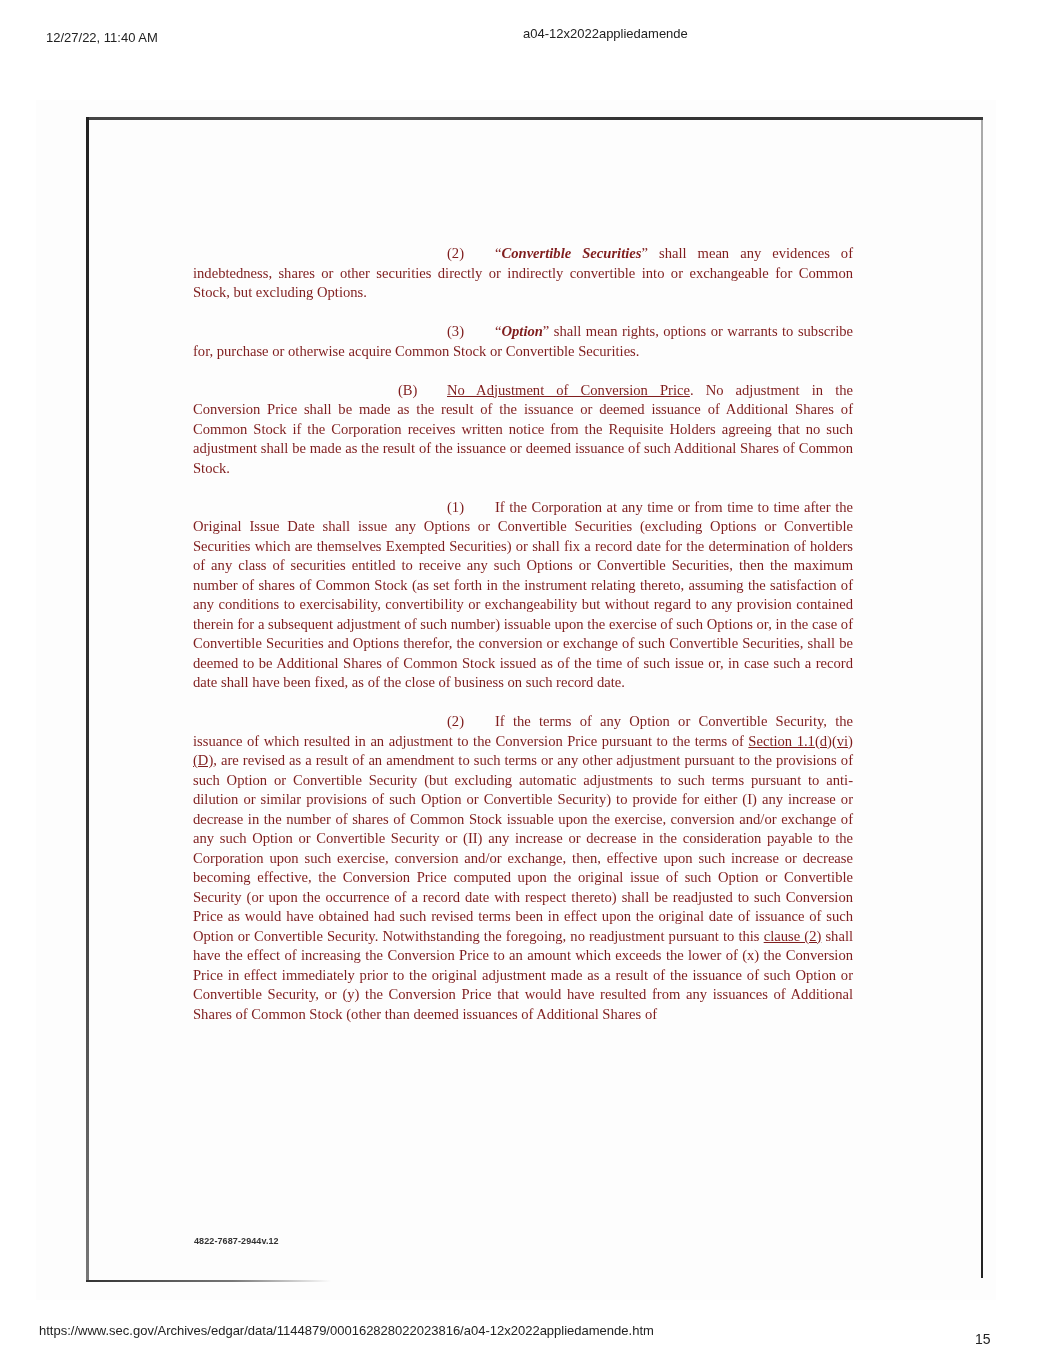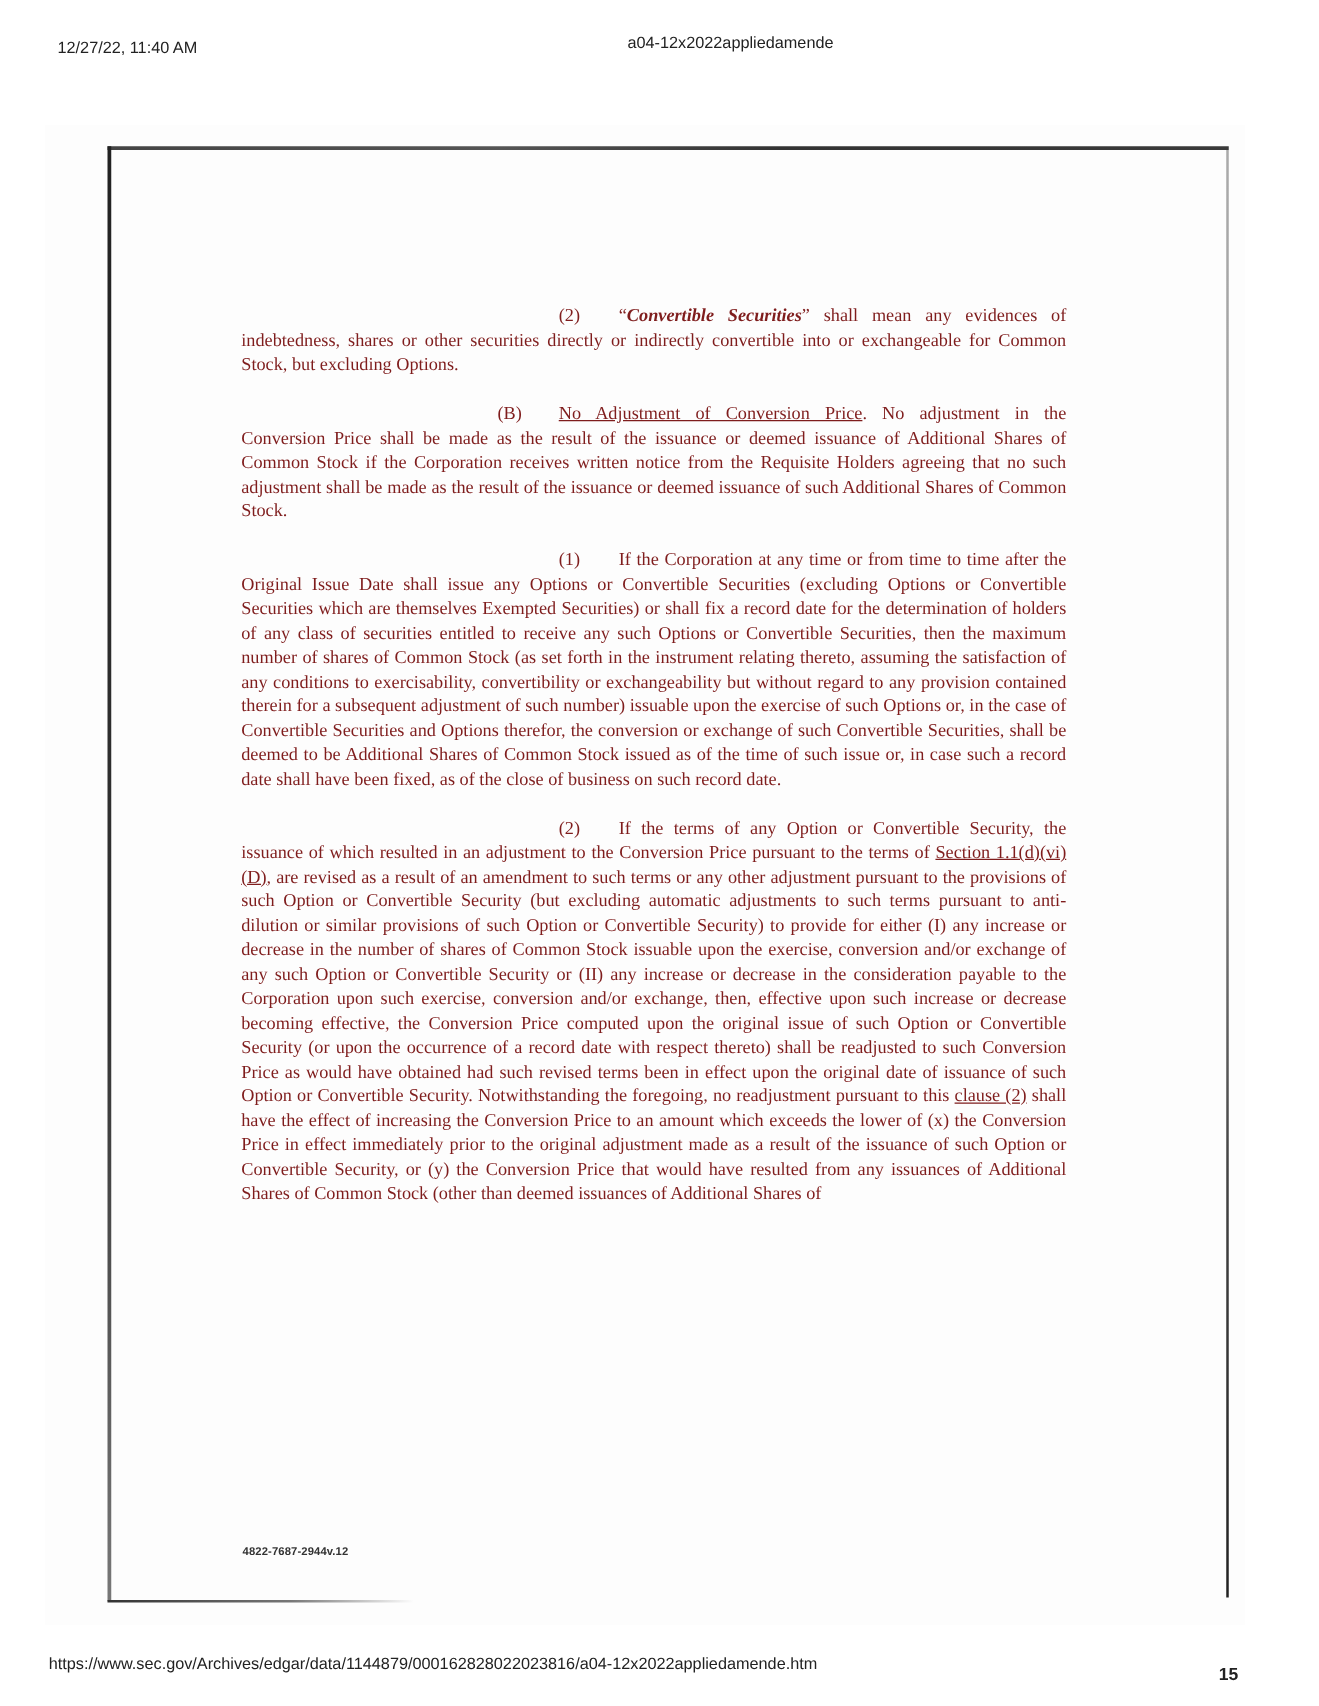--- a/index.html
+++ b/index.html
@@ -26,21 +26,21 @@
       color: #222;
     }
     .hdr-date {
       position: absolute;
       left: 22px;
       top: 4px;
       margin-left: 24px;
     }
     .hdr-title {
       position: absolute;
-      left: 502px;
+      left: 523px;
       top: 0;
     }
     .browser-footer {
       position: absolute;
       top: 1323px;
       left: 0;
       width: 1055px;
       font-family: "Liberation Sans", sans-serif;
       font-size: 13px;
       color: #222;
@@ -48,21 +48,20 @@
     .ftr-url {
       position: absolute;
       left: 39px;
       top: 0;
     }
     .ftr-page {
       position: absolute;
       left: 975px;
       top: 8px;
       font-size: 14px;
-      font-weight: bold;
     }
 
     
     .scan-page {
       position: absolute;
       left: 36px;
       top: 100px;
       width: 960px;
       height: 1200px;
       background: #fdfdfd;
@@ -168,20 +167,23 @@
 <div class="frame-left"></div>
 <div class="frame-right"></div>
 <div class="frame-bottom"></div>
 
 <div class="doc">
 
   <p class="para first-indent-sub">
     <span class="num">(2)</span><span>“</span><span class="defterm">Convertible Securities</span><span>”</span><span> shall mean any evidences of indebtedness, shares or other securities directly or indirectly convertible into or exchangeable for Common Stock, but excluding Options.</span>
   </p>
 
+  <p class="para first-indent-sub">
+    <span class="num">(3)</span><span>“</span><span class="defterm">Option</span><span>”</span><span> shall mean rights, options or warrants to subscribe for, purchase or otherwise acquire Common Stock or Convertible Securities.</span>
+  </p>
 
   <p class="para first-indent-sec">
     <span class="num-sec">(B)</span><span class="ul">No Adjustment of Conversion Price</span><span>. No adjustment in the Conversion Price shall be made as the result of the issuance or deemed issuance of Additional Shares of Common Stock if the Corporation receives written notice from the Requisite Holders agreeing that no such adjustment shall be made as the result of the issuance or deemed issuance of such Additional Shares of Common Stock.</span>
   </p>
 
 
   <p class="para first-indent-sub">
     <span class="num">(1)</span><span>If the Corporation at any time or from time to time after the Original Issue Date shall issue any Options or Convertible Securities (excluding Options or Convertible Securities which are themselves Exempted Securities) or shall fix a record date for the determination of holders of any class of securities entitled to receive any such Options or Convertible Securities, then the maximum number of shares of Common Stock (as set forth in the instrument relating thereto, assuming the satisfaction of any conditions to exercisability, convertibility or exchangeability but without regard to any provision contained therein for a subsequent adjustment of such number) issuable upon the exercise of such Options or, in the case of Convertible Securities and Options therefor, the conversion or exchange of such Convertible Securities, shall be deemed to be Additional Shares of Common Stock issued as of the time of such issue or, in case such a record date shall have been fixed, as of the close of business on such record date.</span>
   </p>
 

